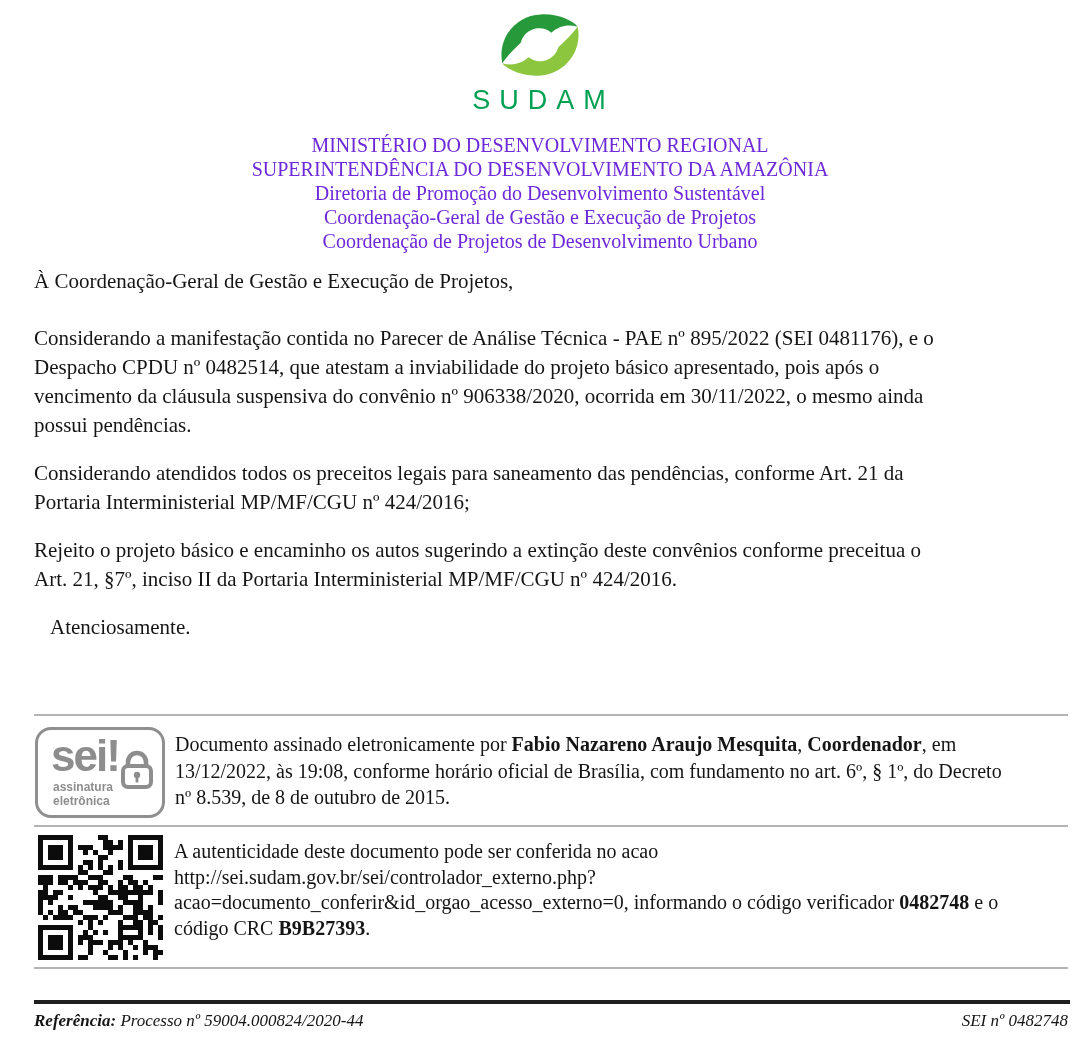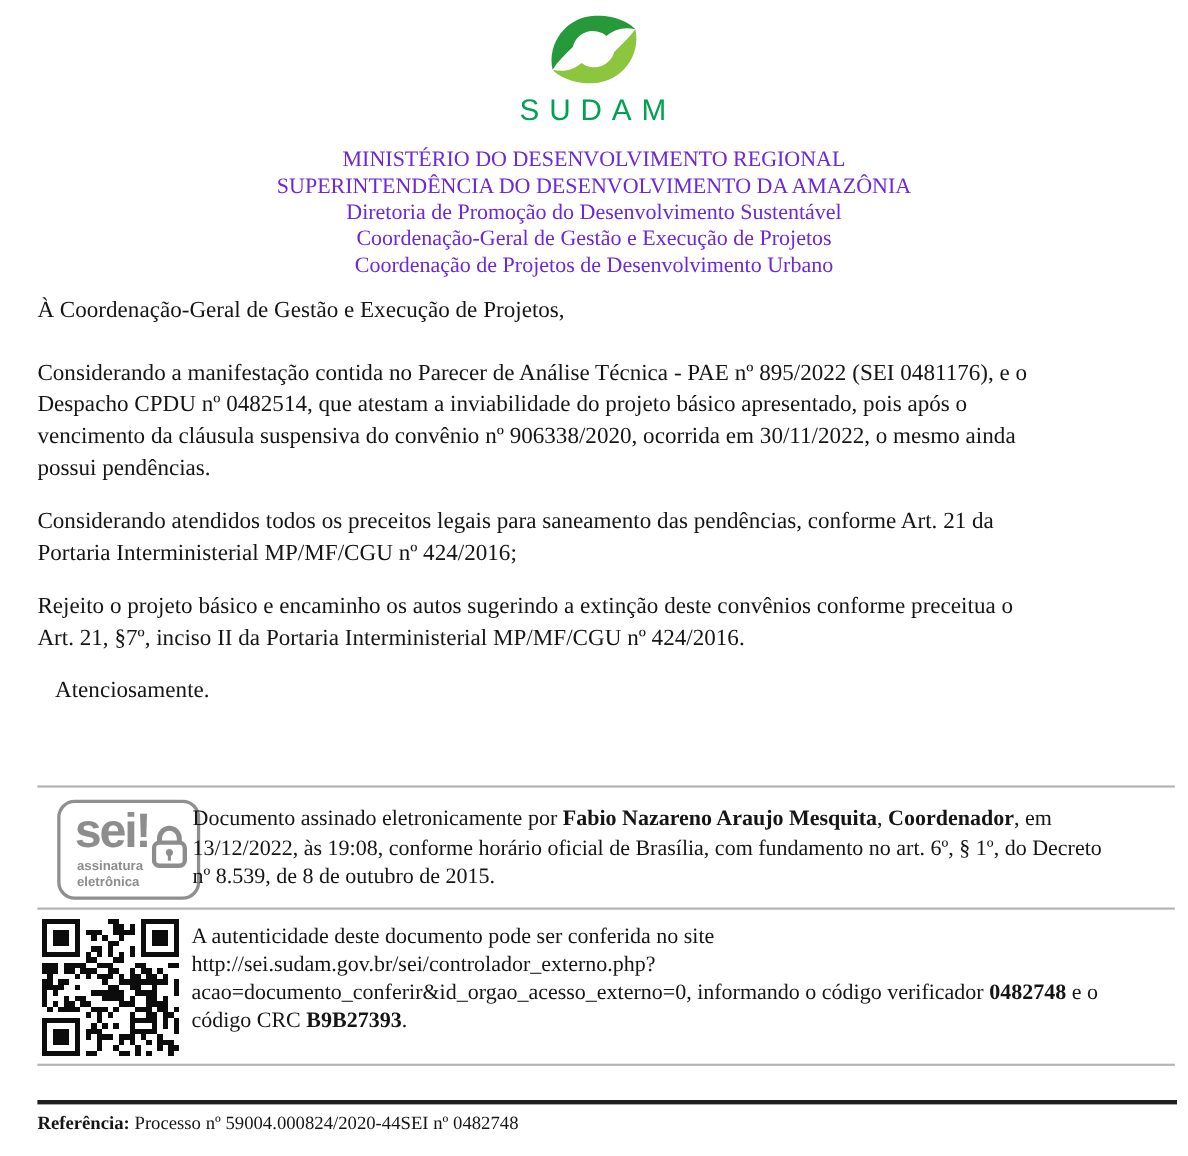--- a/index.html
+++ b/index.html
@@ -18,37 +18,37 @@
   
   .body-text{position:absolute;left:34px;top:267px;width:1040px;font-size:21px;line-height:29px;}
   .salutation{margin:0 0 28px 0;}
   .para{margin:0 0 19px 0;}
   .closing{margin:16px;}
   
   .rule{position:absolute;left:34px;width:1034px;height:2px;background:#b4b4b4;}
   .rule-1{top:714px;} .rule-2{top:825px;} .rule-3{top:967px;}
   
   .sei-badge{
-    position:absolute;left:52px;top:727px;width:124px;height:85px;
+    position:absolute;left:35px;top:727px;width:124px;height:85px;
     border:3px solid #8f8f8f;border-radius:16px;background:#fff;
     font-family:"Liberation Sans","DejaVu Sans",sans-serif;color:#8d8d8d;
   }
   .sei-word{position:absolute;left:13px;top:2px;font-size:44px;font-weight:bold;letter-spacing:-2px;line-height:48px;}
   .sei-captions{position:absolute;left:15px;bottom:7px;font-size:12px;font-weight:bold;line-height:13.5px;}
   .lock-icon{position:absolute;right:9px;top:20px;}
   
   .sig-text{position:absolute;left:175px;top:731px;width:900px;font-size:20px;line-height:26.5px;}
   .ver-text{position:absolute;left:174px;top:839px;width:900px;font-size:20px;line-height:25.5px;}
   .qr-box{position:absolute;left:38px;top:835px;width:125px;height:125px;}
   b{font-weight:bold;}
   
   .footer-bar{position:absolute;left:34px;top:1000px;width:1036px;height:4px;background:#1f1f1f;}
   .footer-row{
     position:absolute;left:34px;top:1010px;width:1034px;
-    display:flex;font-size:17px;line-height:22px;
+    display:flex;justify-content:space-between;font-size:17px;line-height:22px;font-style:italic;
   }
 </style>
 </head>
 <body>
 
 <div class="page">
 
   <header class="letterhead">
     <svg class="logo-mark" width="88" height="70" viewBox="0 0 100 80" aria-hidden="true">
       <path d="M7,61 C1,34 21,6 51,5 C72,4 88,13 93,19 C81,16 71,19 63,26
@@ -401,21 +401,21 @@
         <rect x="8" y="24" width="1" height="1" fill="#0c0c0c"></rect>
         <rect x="9" y="24" width="1" height="1" fill="#0c0c0c"></rect>
         <rect x="14" y="24" width="1" height="1" fill="#0c0c0c"></rect>
         <rect x="15" y="24" width="1" height="1" fill="#0c0c0c"></rect>
         <rect x="17" y="24" width="1" height="1" fill="#0c0c0c"></rect>
         <rect x="19" y="24" width="1" height="1" fill="#0c0c0c"></rect>
         <rect x="23" y="24" width="1" height="1" fill="#0c0c0c"></rect>
       </svg>
   </div>
 
-  <div class="ver-text"><span>A autenticidade deste documento pode ser conferida no site</span><br><span>http://sei.sudam.gov.br/sei/controlador_externo.php?</span><br><span>acao=documento_conferir&amp;id_orgao_acesso_externo=0, informando o código verificador </span><b>0482748</b><span> e o</span><br><span>código CRC </span><b>B9B27393</b><span>.</span></div>
+  <div class="ver-text"><span>A autenticidade deste documento pode ser conferida no acao</span><br><span>http://sei.sudam.gov.br/sei/controlador_externo.php?</span><br><span>acao=documento_conferir&amp;id_orgao_acesso_externo=0, informando o código verificador </span><b>0482748</b><span> e o</span><br><span>código CRC </span><b>B9B27393</b><span>.</span></div>
 
   <div class="rule rule-3"></div>
 
   <div class="footer-bar"></div>
   <div class="footer-row">
     <div>
       <b>Referência:</b><span> Processo nº 59004.000824/2020-44</span>
     </div>
     <div>SEI nº 0482748</div>
   </div>

